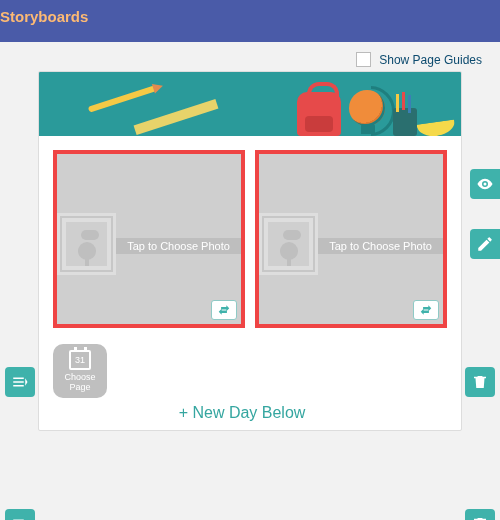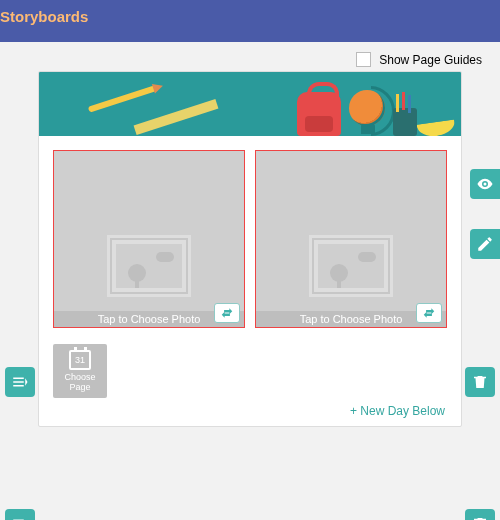--- a/index.html
+++ b/index.html
@@ -19,21 +19,21 @@
     line-height: 34px;
     height: 42px;
   }
   .toolbar {
     display: flex;
     justify-content: flex-end;
     align-items: center;
     padding: 10px 18px 4px 18px;
     gap: 8px;
     font-size: 12px;
-    color: #000000;
+    color: #0c4a6e;
   }
   .chk {
     width: 15px; height: 15px;
     border: 1px solid #bbb;
     background: #fff;
   }
   .stage {
     position: relative;
     padding: 0 38px 0 38px;
   }
@@ -131,24 +131,24 @@
   }
   .photos {
     display: flex;
     gap: 10px;
     padding: 14px 14px 10px 14px;
   }
   .photo {
     position: relative;
     flex: 1;
     background: #cfcfcf;
-    border: 1px solid #ef4444;
+    border: 4px solid #ef4444;
     height: 178px;
     display: flex;
-    flex-direction: column;
+    flex-direction: row;
     align-items: center;
     justify-content: flex-end;
   }
   .ph-frame {
     width: 84px; height: 62px;
     background: #dedede;
     border: 3px solid #dedede;
     position: relative;
     box-shadow: 0 0 0 2px #c7c7c7 inset;
     margin-top:10px;
@@ -190,40 +190,40 @@
   .swap svg { width:14px; height:14px; }
   .meta-row {
     display:flex; align-items:center; gap:14px;
     padding: 6px 14px 2px 14px;
   }
   .datebox {
     width:54px; height:54px;
     background:#bfbfbf; color:#fff;
     display:flex; flex-direction:column;
     align-items:center; justify-content:center;
-    font-size:9px; border-radius:2px;
+    font-size:9px; border-radius:10px;
   }
   .cal {
     width:22px; height:20px; border:2px solid #fff; border-radius:2px;
     position:relative; margin-bottom:3px;
     display:flex; align-items:center; justify-content:center;
     font-size:9px;
   }
   .cal::before{
     content:""; position:absolute; top:-5px; left:3px;
     width:3px; height:5px; background:#fff;
     box-shadow: 10px 0 0 #fff;
   }
   .edit-text {
     color:#888; font-style:italic; font-size:13px;
     flex:1; padding-top:2px;
   }
   .newday {
-    text-align:right;
-    color:#35a6a0; font-size:12px;
+    text-align:center;
+    color:#35a6a0; font-size:16px;
     padding: 4px 16px 8px 0;
   }
 
   .side-btn {
     position:absolute;
     width:30px; height:30px;
     background:#3fb2ab;
     border-radius:4px;
     display:flex; align-items:center; justify-content:center;
     color:#fff;

